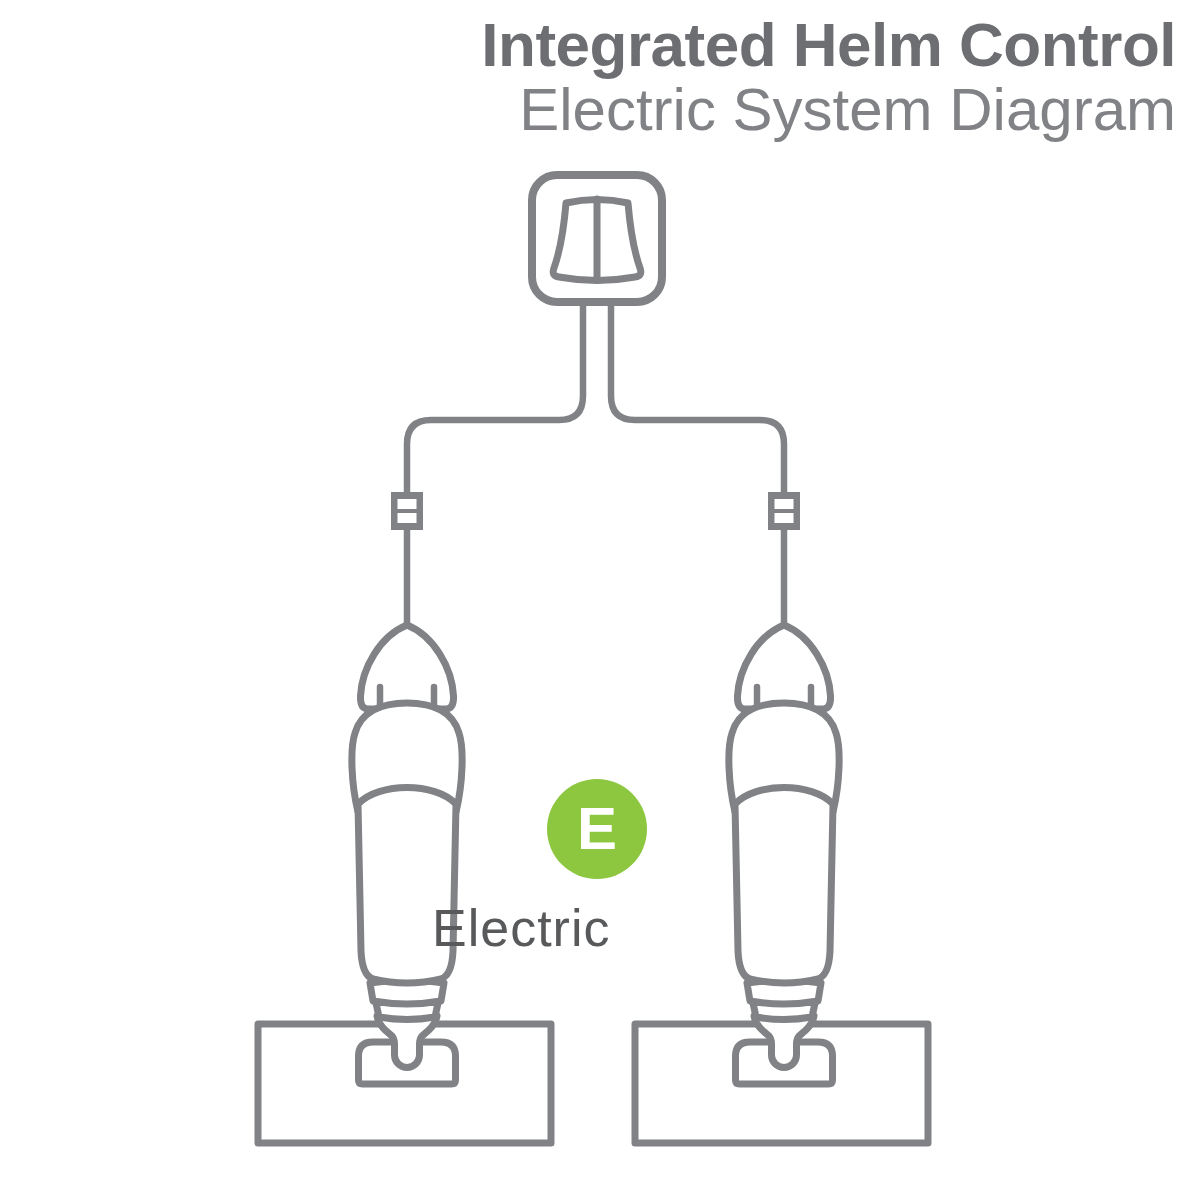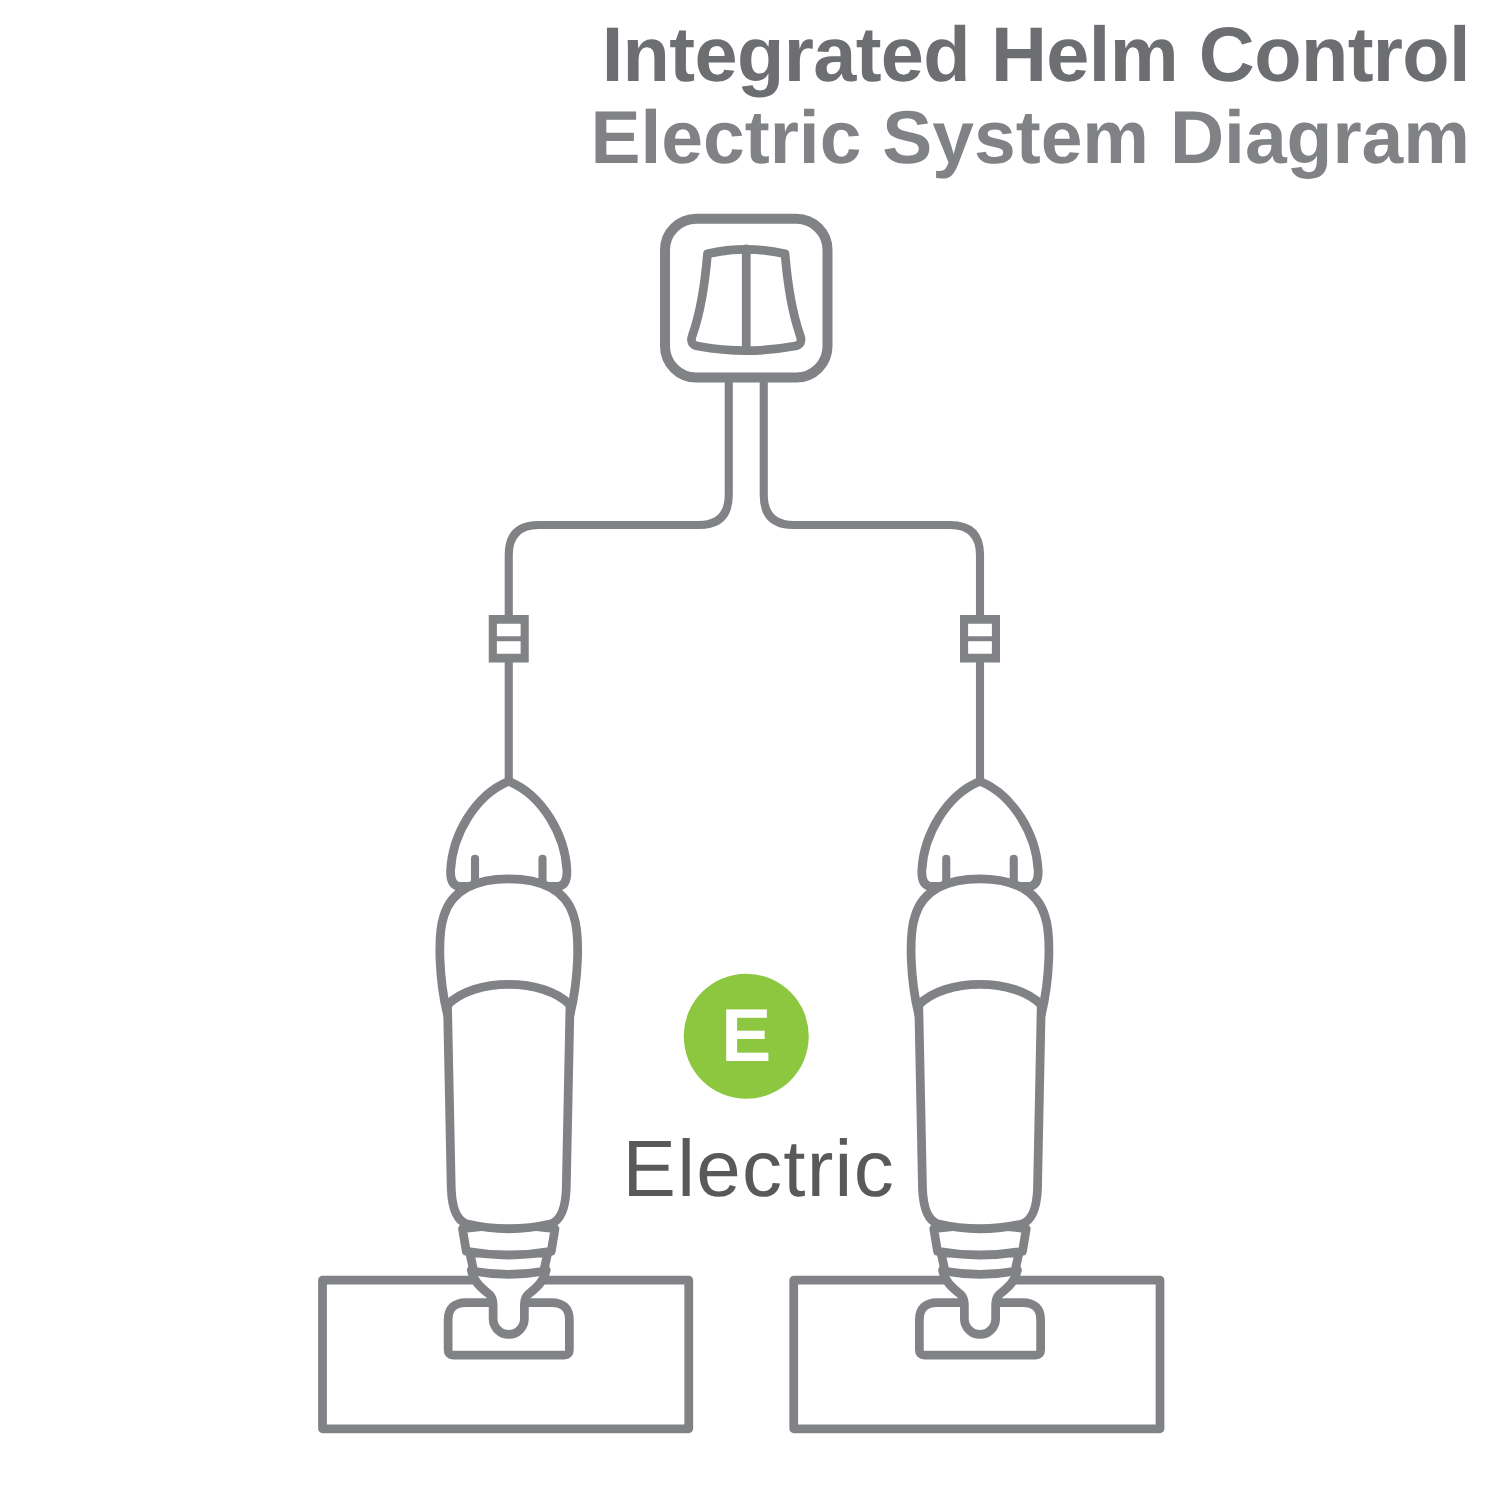--- a/index.html
+++ b/index.html
@@ -10,21 +10,21 @@
   }
   .header{
     position:absolute;top:10px;left:0;right:0;
     text-align:right;padding-right:24px;
   }
   .header h1{
     margin:0;font-size:62px;line-height:70px;font-weight:700;
     letter-spacing:-0.5px;color:var(--title-color,#6D6E71);
   }
   .header h2{
-    margin:0;font-size:60px;line-height:60px;font-weight:700;
+    margin:0;font-size:60px;line-height:60px;font-weight:400;
     letter-spacing:0;color:var(--subtitle-color,#808285);
   }
   .diagram-svg{position:absolute;left:0;top:0;width:1200px;height:1200px;}
   .shape{
     fill:#fff;stroke:var(--line-color,#808285);stroke-width:7;
     stroke-linejoin:round;stroke-linecap:round;
   }
   .wire{
     fill:none;stroke:var(--line-color,#808285);stroke-width:6.5;
     stroke-linejoin:round;stroke-linecap:round;
@@ -42,22 +42,22 @@
   .badge{
     position:absolute;left:547px;top:779px;width:100px;height:100px;
     border-radius:50%;background:var(--accent-green,#8DC63F);
     display:flex;align-items:center;justify-content:center;
   }
   .badge span{
     color:var(--badge-letter-color,#fff);
     font-size:60px;font-weight:700;line-height:1;
   }
   .electric-label{
-    position:absolute;left:457px;top:898px;width:300px;
-    text-align:center;font-size:64px;font-weight:400;
+    position:absolute;left:432px;top:898px;width:300px;
+    text-align:left;font-size:52px;font-weight:400;
     color:var(--label-color,#58595B);letter-spacing:1px;
   }
 </style>
 </head>
 <body>
 
 <div class="header">
   <h1>Integrated Helm Control</h1>
   <h2>Electric System Diagram</h2>
 </div>

